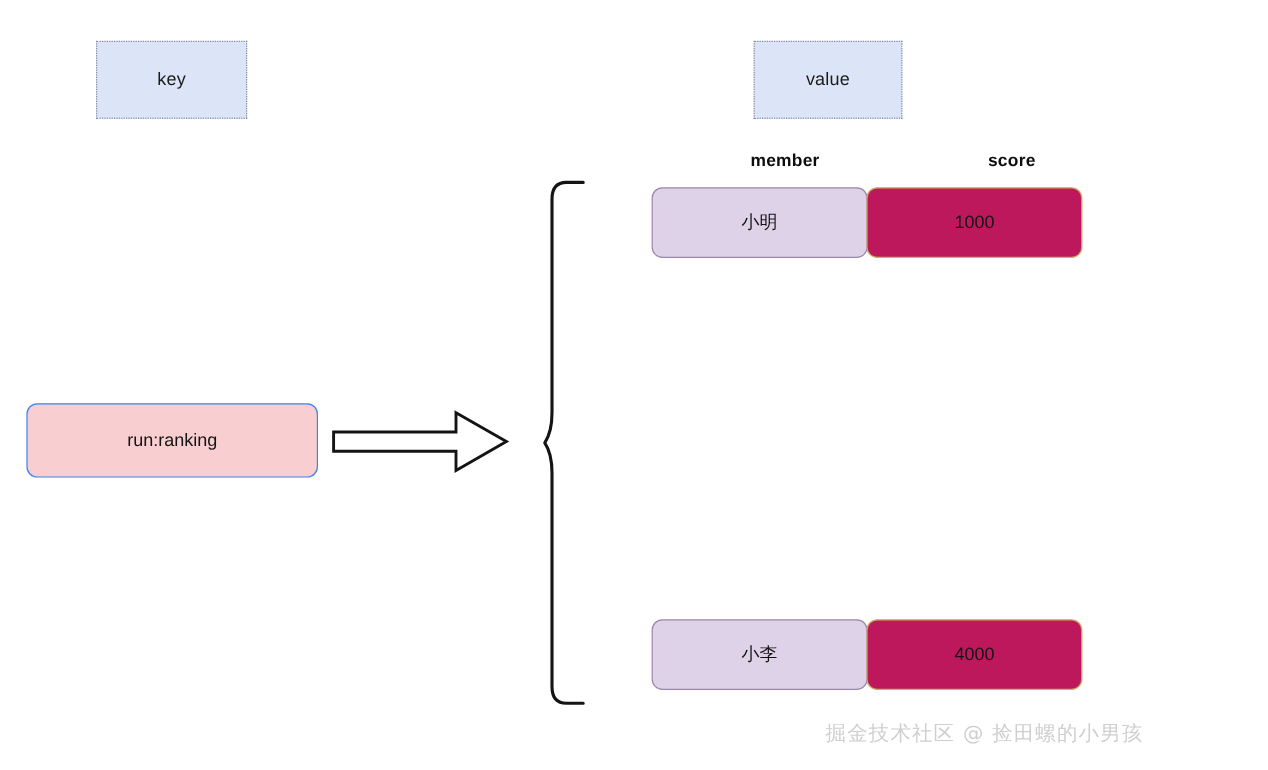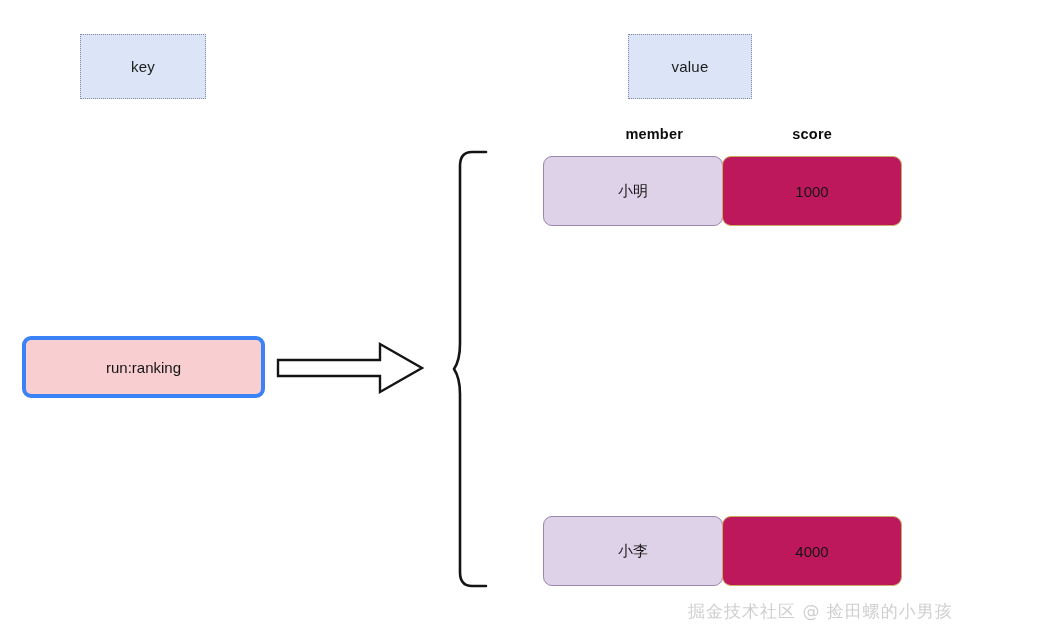--- a/index.html
+++ b/index.html
@@ -40,21 +40,21 @@
   #value-box { left: 628px; top: 34px; width: 124px; height: 65px; }
 
   
   #run-ranking-box {
     position: absolute;
     left: 22px;
     top: 336px;
     width: 243px;
     height: 62px;
     background: #f8ced1;
-    border: 4px solid #3b82f6;
+    border: 1px solid #3b82f6;
     border-radius: 9px;
     display: flex;
     align-items: center;
     justify-content: center;
     font-size: 15px;
     color: #141414;
     box-sizing: border-box;
   }
 
   
@@ -79,28 +79,28 @@
   .col-header {
     position: absolute;
     font-size: 14.5px;
     font-weight: bold;
     color: #0d0d0d;
     top: 126px;
     text-align: right;
     letter-spacing: 0.2px;
   }
   #header-member { left: 503px; width: 180px; }
-  #header-score  { left: 652px; width: 180px; }
+  #header-score  { left: 683px; width: 180px; }
 
   
   .row {
     position: absolute;
     left: 503px;
     width: 360px;
-    height: 70px;
+    height: 59px;
     display: flex;
     padding-left: 40px;
   }
   .cell {
     box-sizing: border-box;
     display: flex;
     align-items: center;
     justify-content: center;
     font-size: 15px;
     color: #141414;

